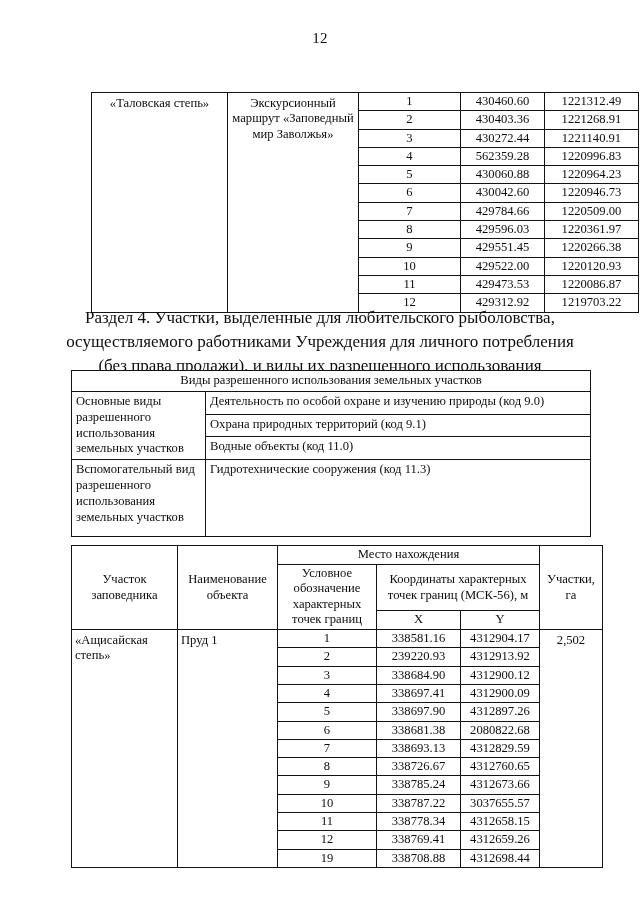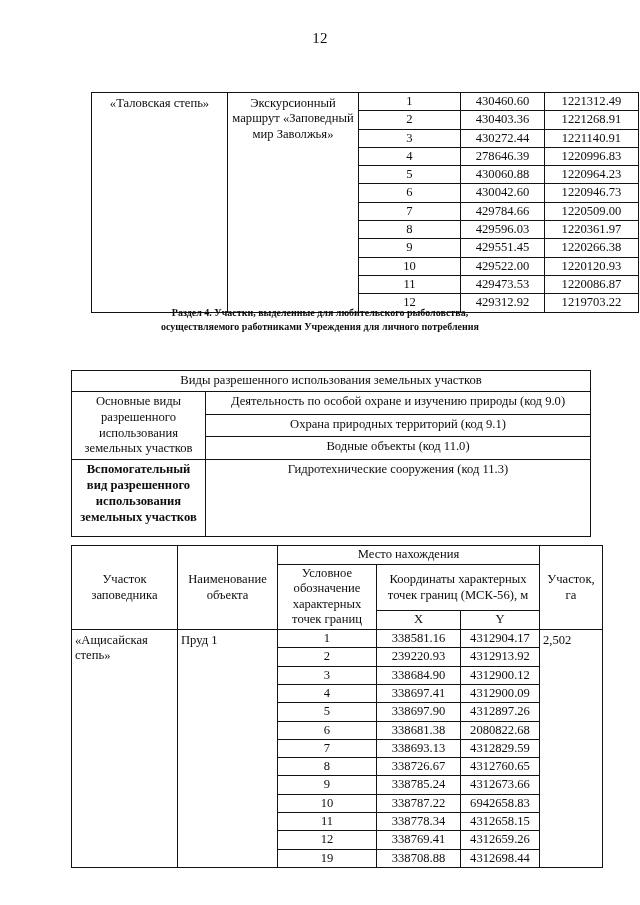--- a/index.html
+++ b/index.html
@@ -41,21 +41,21 @@
     line-height: 1.12;
   }
   table.doc-table td,
   table.doc-table th {
     border: 1px solid #131313;
     padding: 1px 3px;
     vertical-align: top;
     font-weight: normal;
     background: #ffffff;
   }
-  .l { text-align: center; }
+  .l { text-align: left; }
 
   
   .t1-wrap {
     position: absolute;
     left: 71px;
     top: 92px;
     margin-left: 20px;
   }
   #table-one { width: 503px; }
   #table-one td { height: 15.3px; }
@@ -69,22 +69,22 @@
   #table-one td.idx { text-align: center; }
   #table-one td.num { text-align: center; }
 
   
   .section-heading {
     position: absolute;
     left: 60px;
     top: 306px;
     width: 520px;
     text-align: center;
-    font-weight: bold;
-    font-size: 10px;
+    font-weight: normal;
+    font-size: 17px;
     line-height: 1.42;
   }
 
   
   .t2-wrap {
     position: absolute;
     left: 71px;
     top: 370px;
   }
   #table-two { width: 519px; }
@@ -110,21 +110,21 @@
   }
   #table-three td.data { height: 15.3px; text-align: center; }
   #table-three td.site,
   #table-three td.object {
     text-align: left;
     vertical-align: top;
     padding-top: 3px;
     line-height: 1.22;
   }
   #table-three td.area {
-    text-align: left;
+    text-align: center;
     vertical-align: top;
     padding-top: 3px;
     margin-top: 28px;
   }
 </style>
 </head>
 <body>
 
 <div class="page">
 
@@ -152,21 +152,21 @@
             <td class="num">430403.36</td>
             <td class="num">1221268.91</td>
           </tr>
           <tr>
             <td class="idx">3</td>
             <td class="num">430272.44</td>
             <td class="num">1221140.91</td>
           </tr>
           <tr>
             <td class="idx">4</td>
-            <td class="num">278646.39</td>
+            <td class="num">562359.28</td>
             <td class="num">1220996.83</td>
           </tr>
           <tr>
             <td class="idx">5</td>
             <td class="num">430060.88</td>
             <td class="num">1220964.23</td>
           </tr>
           <tr>
             <td class="idx">6</td>
             <td class="num">430042.60</td>
@@ -202,20 +202,21 @@
             <td class="num">429312.92</td>
             <td class="num">1219703.22</td>
           </tr>
         </tbody>
     </table>
   </div>
 
   <div class="section-heading">
     <div>Раздел 4. Участки, выделенные для любительского рыболовства,</div>
     <div>осуществляемого работниками Учреждения для личного потребления</div>
+    <div>(без права продажи), и виды их разрешенного использования</div>
   </div>
 
   <div class="t2-wrap">
     <table class="doc-table" id="table-two">
       <colgroup>
         <col style="width:134px">
         <col style="width:385px">
       </colgroup>
       <tbody>
           <tr>
@@ -225,21 +226,21 @@
             <td class="kind l" rowspan="3">Основные виды разрешенного использования земельных участков</td>
             <td class="l">Деятельность по особой охране и изучению природы (код 9.0)</td>
           </tr>
           <tr>
             <td class="l">Охрана природных территорий (код 9.1)</td>
           </tr>
           <tr>
             <td class="l">Водные объекты (код 11.0)</td>
           </tr>
           <tr>
-            <td class="kind l" rowspan="1" style="height: 72px; font-weight: bold;">Вспомогательный вид разрешенного использования земельных участков</td>
+            <td class="kind l" rowspan="1" style="height: 72px;">Вспомогательный вид разрешенного использования земельных участков</td>
             <td class="l">Гидротехнические сооружения (код 11.3)</td>
           </tr>
         </tbody>
     </table>
   </div>
 
   <div class="t3-wrap">
     <table class="doc-table" id="table-three">
       <colgroup>
         <col style="width:106px">
@@ -247,21 +248,21 @@
         <col style="width:99px">
         <col style="width:84px">
         <col style="width:79px">
         <col style="width:63px">
       </colgroup>
       <tbody>
           <tr>
             <td class="hdr" rowspan="3" style="height: 14px;">Участок заповедника</td>
             <td class="hdr" rowspan="3">Наименование объекта</td>
             <td class="hdr" colspan="3">Место нахождения</td>
-            <td class="hdr" rowspan="3">Участок, га</td>
+            <td class="hdr" rowspan="3">Участки, га</td>
           </tr>
           <tr>
             <td class="hdr" rowspan="2" style="height: 58px;">Условное обозначение характерных точек границ</td>
             <td class="hdr" colspan="2">Координаты характерных точек границ (МСК-56), м</td>
           </tr>
           <tr>
             <td class="hdr" style="height: 15px;">X</td>
             <td class="hdr">Y</td>
           </tr>
           <tr>
@@ -308,21 +309,21 @@
             <td class="data">4312760.65</td>
           </tr>
           <tr>
             <td class="data">9</td>
             <td class="data">338785.24</td>
             <td class="data">4312673.66</td>
           </tr>
           <tr>
             <td class="data">10</td>
             <td class="data">338787.22</td>
-            <td class="data">6942658.83</td>
+            <td class="data">3037655.57</td>
           </tr>
           <tr>
             <td class="data">11</td>
             <td class="data">338778.34</td>
             <td class="data">4312658.15</td>
           </tr>
           <tr>
             <td class="data">12</td>
             <td class="data">338769.41</td>
             <td class="data">4312659.26</td>

